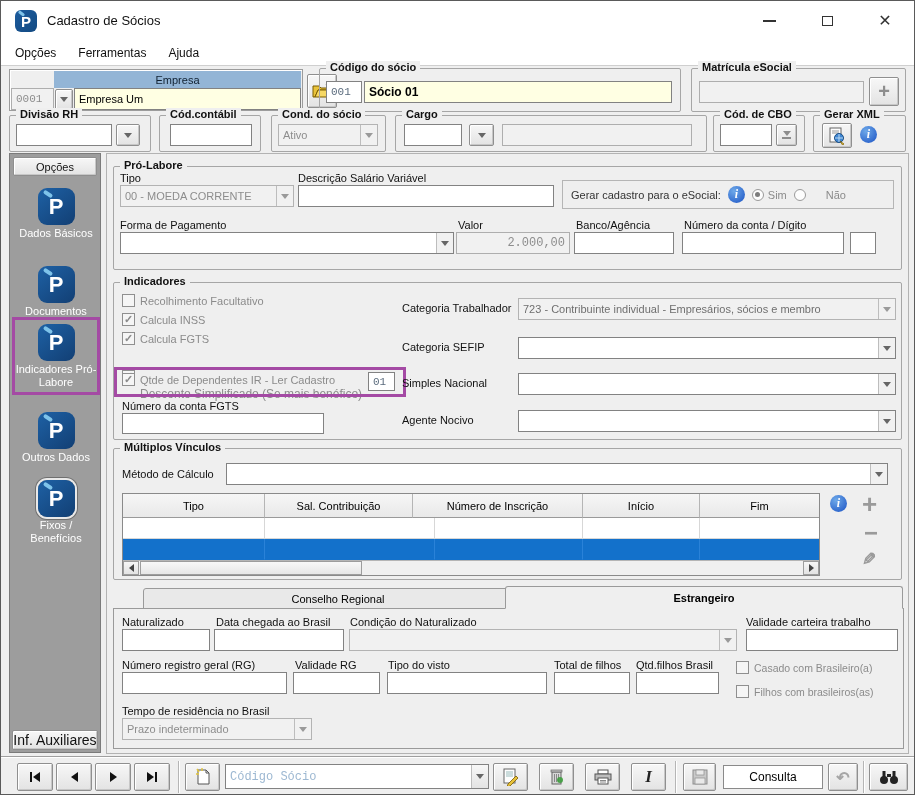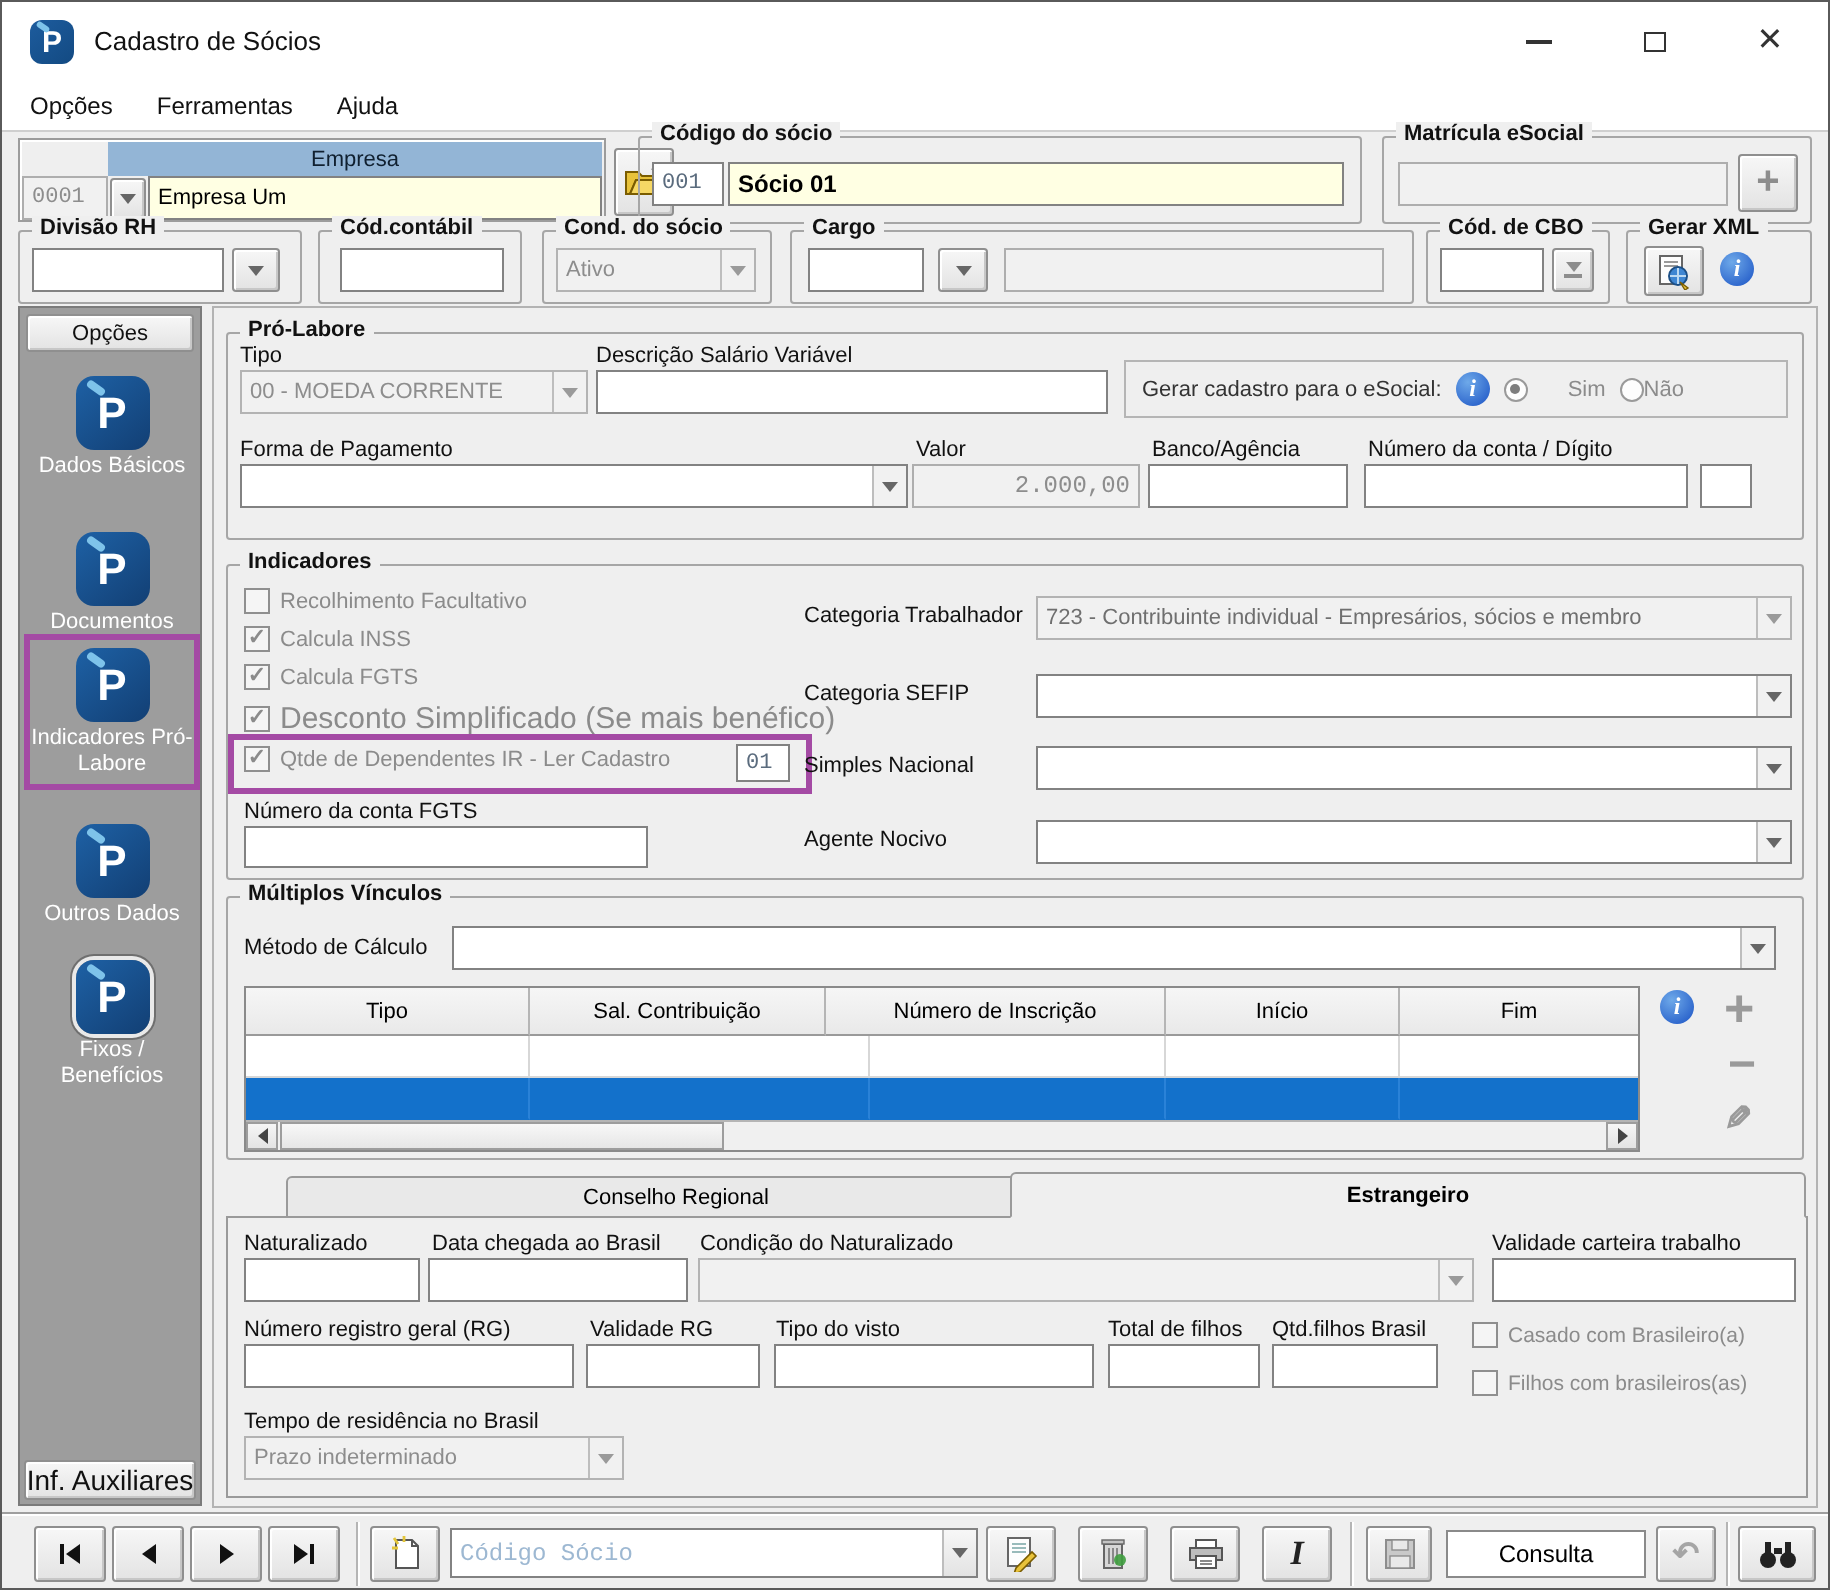--- a/index.html
+++ b/index.html
@@ -278,27 +278,27 @@
           </span>
       </div>
       <span class="lbl" style="left:184px;top:5px;">Descrição Salário Variável</span>
       <div class="inp" style="left:184px;top:18px;width:256px;height:22px;"></div>
 
       <div style="position:absolute;left:448px;top:13px;width:332px;height:29px;border:1px solid #b5b5b5;display:flex;align-items:center;gap:7px;padding:0 8px;">
         <span style="font-size:11px;color:#333;">Gerar cadastro para o eSocial:</span>
         <span class="info-icon">
             <span>i</span>
           </span>
-        <span style="display:flex;align-items:center;gap:20px;">
+        <span style="display:flex;align-items:center;gap:4px;">
           <span class="radio">
               <span class="dot"></span>
             </span>
           <span style="font-size:11px;color:#8b8b8b;">Sim</span>
         </span>
-        <span style="display:flex;align-items:flex-start;gap:0;">
+        <span style="display:flex;align-items:flex-start;gap:20px;">
           <span class="radio"></span>
           <span style="font-size:11px;color:#8b8b8b;">Não</span>
         </span>
       </div>
 
       <span class="lbl" style="left:6px;top:52px;">Forma de Pagamento</span>
       <div class="combo" style="left:6px;top:65px;width:334px;height:22px;">
         <span class="ctext"></span>
         <span class="cbtn">
             <span class="arr-d"></span>
@@ -329,21 +329,21 @@
       <span style="position:absolute;left:8px;top:49px;display:flex;align-items:center;gap:5px;">
         <span class="cb">
             <i class="chk">✓</i>
           </span>
         <span style="font-size:11px;color:#8b8b8b;">Calcula FGTS</span>
       </span>
       <span style="position:absolute;left:8px;top:68px;display:flex;align-items:center;gap:5px;">
         <span class="cb">
             <i class="chk">✓</i>
           </span>
-        <span style="font-size:15px;color:#8b8b8b;">Desconto Simplificado (Se mais benéfico)</span>
+        <span style="font-size:12px;color:#8b8b8b;margin-top:36px;">Desconto Simplificado (Se mais benéfico)</span>
       </span>
 
       <div style="position:absolute;left:0px;top:84px;width:292px;height:30px;border:3px solid #a44aa4;"></div>
       <span style="position:absolute;left:8px;top:90px;display:flex;align-items:center;gap:5px;">
         <span class="cb">
             <i class="chk">✓</i>
           </span>
         <span style="font-size:11px;color:#8b8b8b;">Qtde de Dependentes IR - Ler Cadastro</span>
       </span>
       <div class="inp mono" style="left:254px;top:89px;width:27px;height:19px;color:#5a6b7d;font-size:11px;">01</div>

